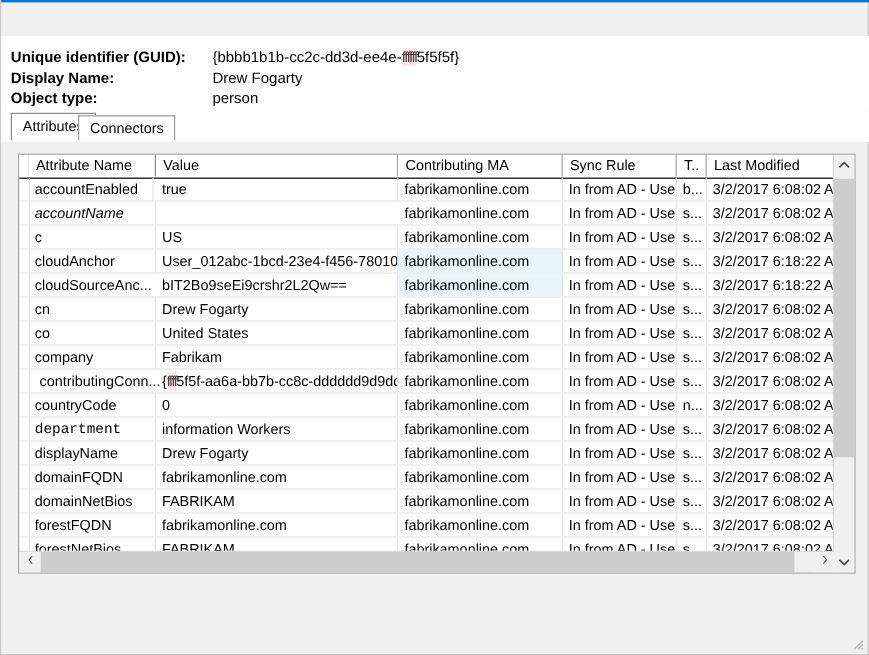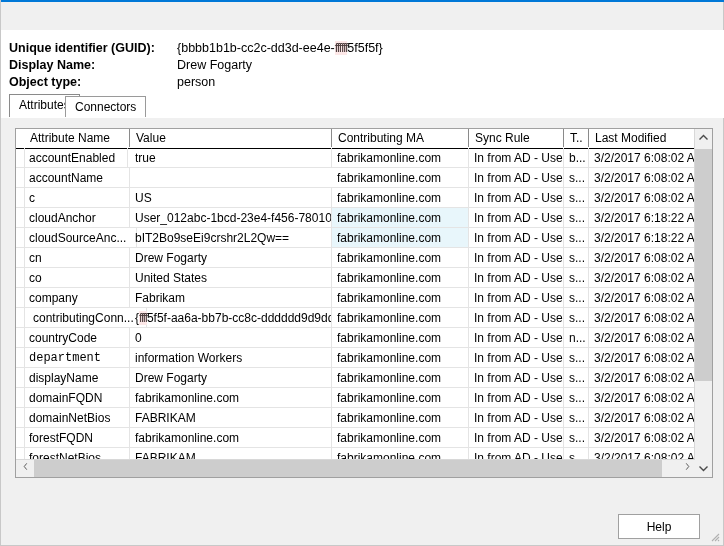--- a/index.html
+++ b/index.html
@@ -319,21 +319,21 @@
           <div class="rowmark"></div>
           <div class="cell sep" style="left: 8px; width: 104px;"><span>accountEnabled</span></div>
           <div class="cell sep" style="left: 114px; width: 202px;"><span>true</span></div>
           <div class="cell sep" style="left: 316px; width: 137px;"><span>fabrikamonline.com</span></div>
           <div class="cell sep" style="left: 453px; width: 95px;"><span>In from AD - User ...</span></div>
           <div class="cell sep" style="left: 548px; width: 25px;"><span>b...</span></div>
           <div class="cell" style="left: 573px; width: 123px;"><span>3/2/2017 6:08:02 AM</span></div>
         </div>
         <div class="row">
           <div class="rowmark"></div>
-          <div class="cell sep" style="left: 8px; width: 106px;"><span>accountName</span></div>
+          <div class="cell sep" style="left: 8px; width: 106px; font-style: italic;"><span>accountName</span></div>
           <div class="cell sep" style="left: 316px; width: 137px;"><span>fabrikamonline.com</span></div>
           <div class="cell sep" style="left: 453px; width: 95px;"><span>In from AD - User ...</span></div>
           <div class="cell sep" style="left: 548px; width: 25px;"><span>s...</span></div>
           <div class="cell" style="left: 573px; width: 123px;"><span>3/2/2017 6:08:02 AM</span></div>
         </div>
         <div class="row">
           <div class="rowmark"></div>
           <div class="cell sep" style="left: 8px; width: 106px;"><span>c</span></div>
           <div class="cell sep" style="left: 114px; width: 202px;"><span>US</span></div>
           <div class="cell sep" style="left: 316px; width: 137px;"><span>fabrikamonline.com</span></div>
@@ -482,21 +482,20 @@
       </div>
       <div id="hs-thumb"></div>
       <div id="hs-right">
         <svg class="arrowglyph" style="left:5px;top:3px;" width="7" height="11" viewBox="0 0 7 11">
             <path d="M1.5 0.5 L5.5 5.5 L1.5 10.5" stroke="#4a4a4a" stroke-width="1.4" fill="none"></path>
           </svg>
       </div>
     </div>
   </div>
 
-  <button class="dlg-button" id="help-btn">Help</button>
 
   <span id="resize-grip">
     <svg width="12" height="12" viewBox="0 0 12 12">
       <path d="M11 4 L4 11 M11 7 L7 11 M11 10 L10 11" stroke="#b0b0b0" stroke-width="1.1" fill="none"></path>
     </svg>
   </span>
 
 </div>
 
 </body></html>

